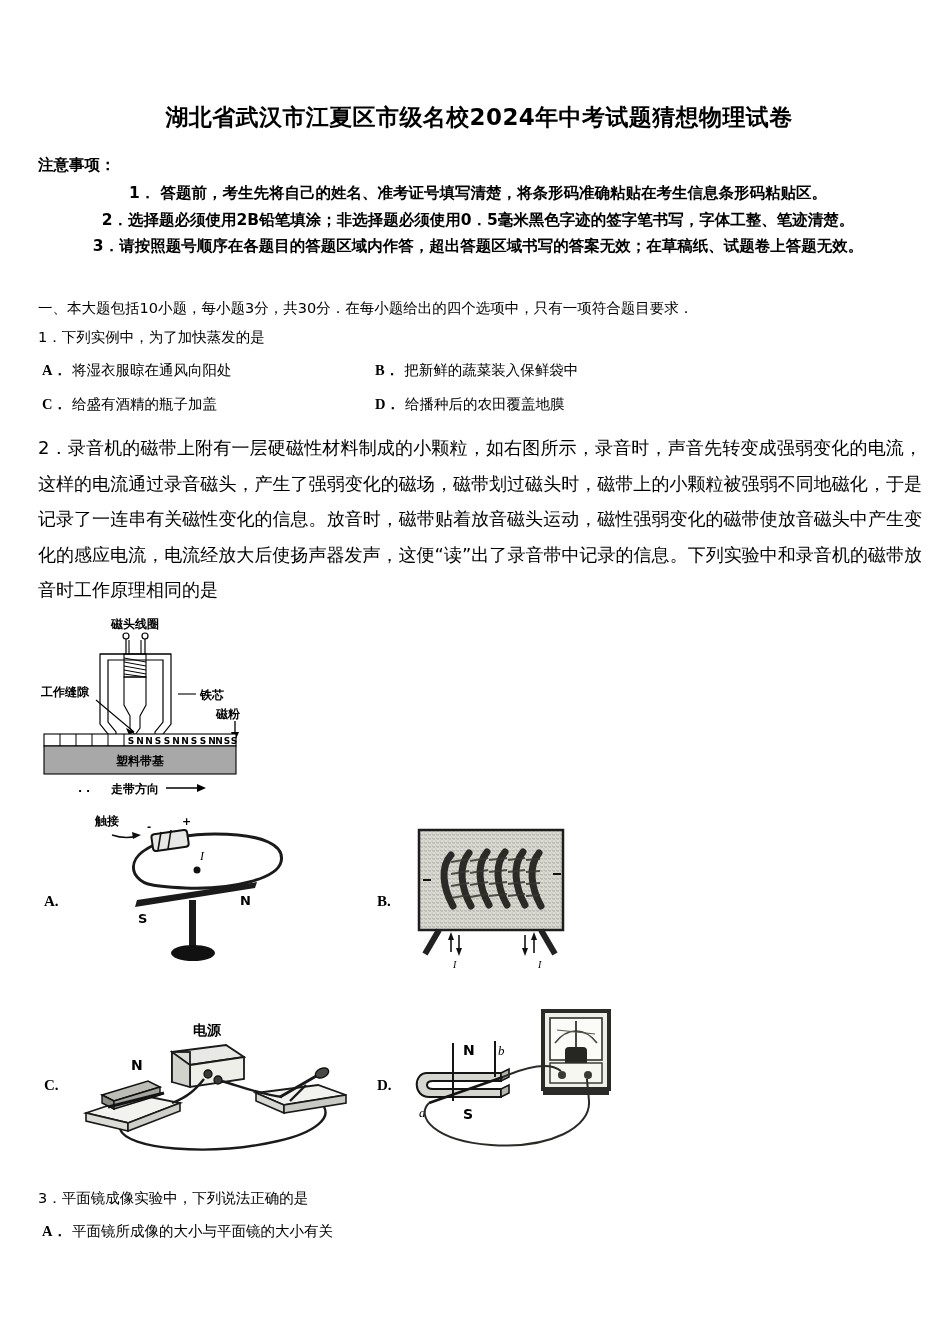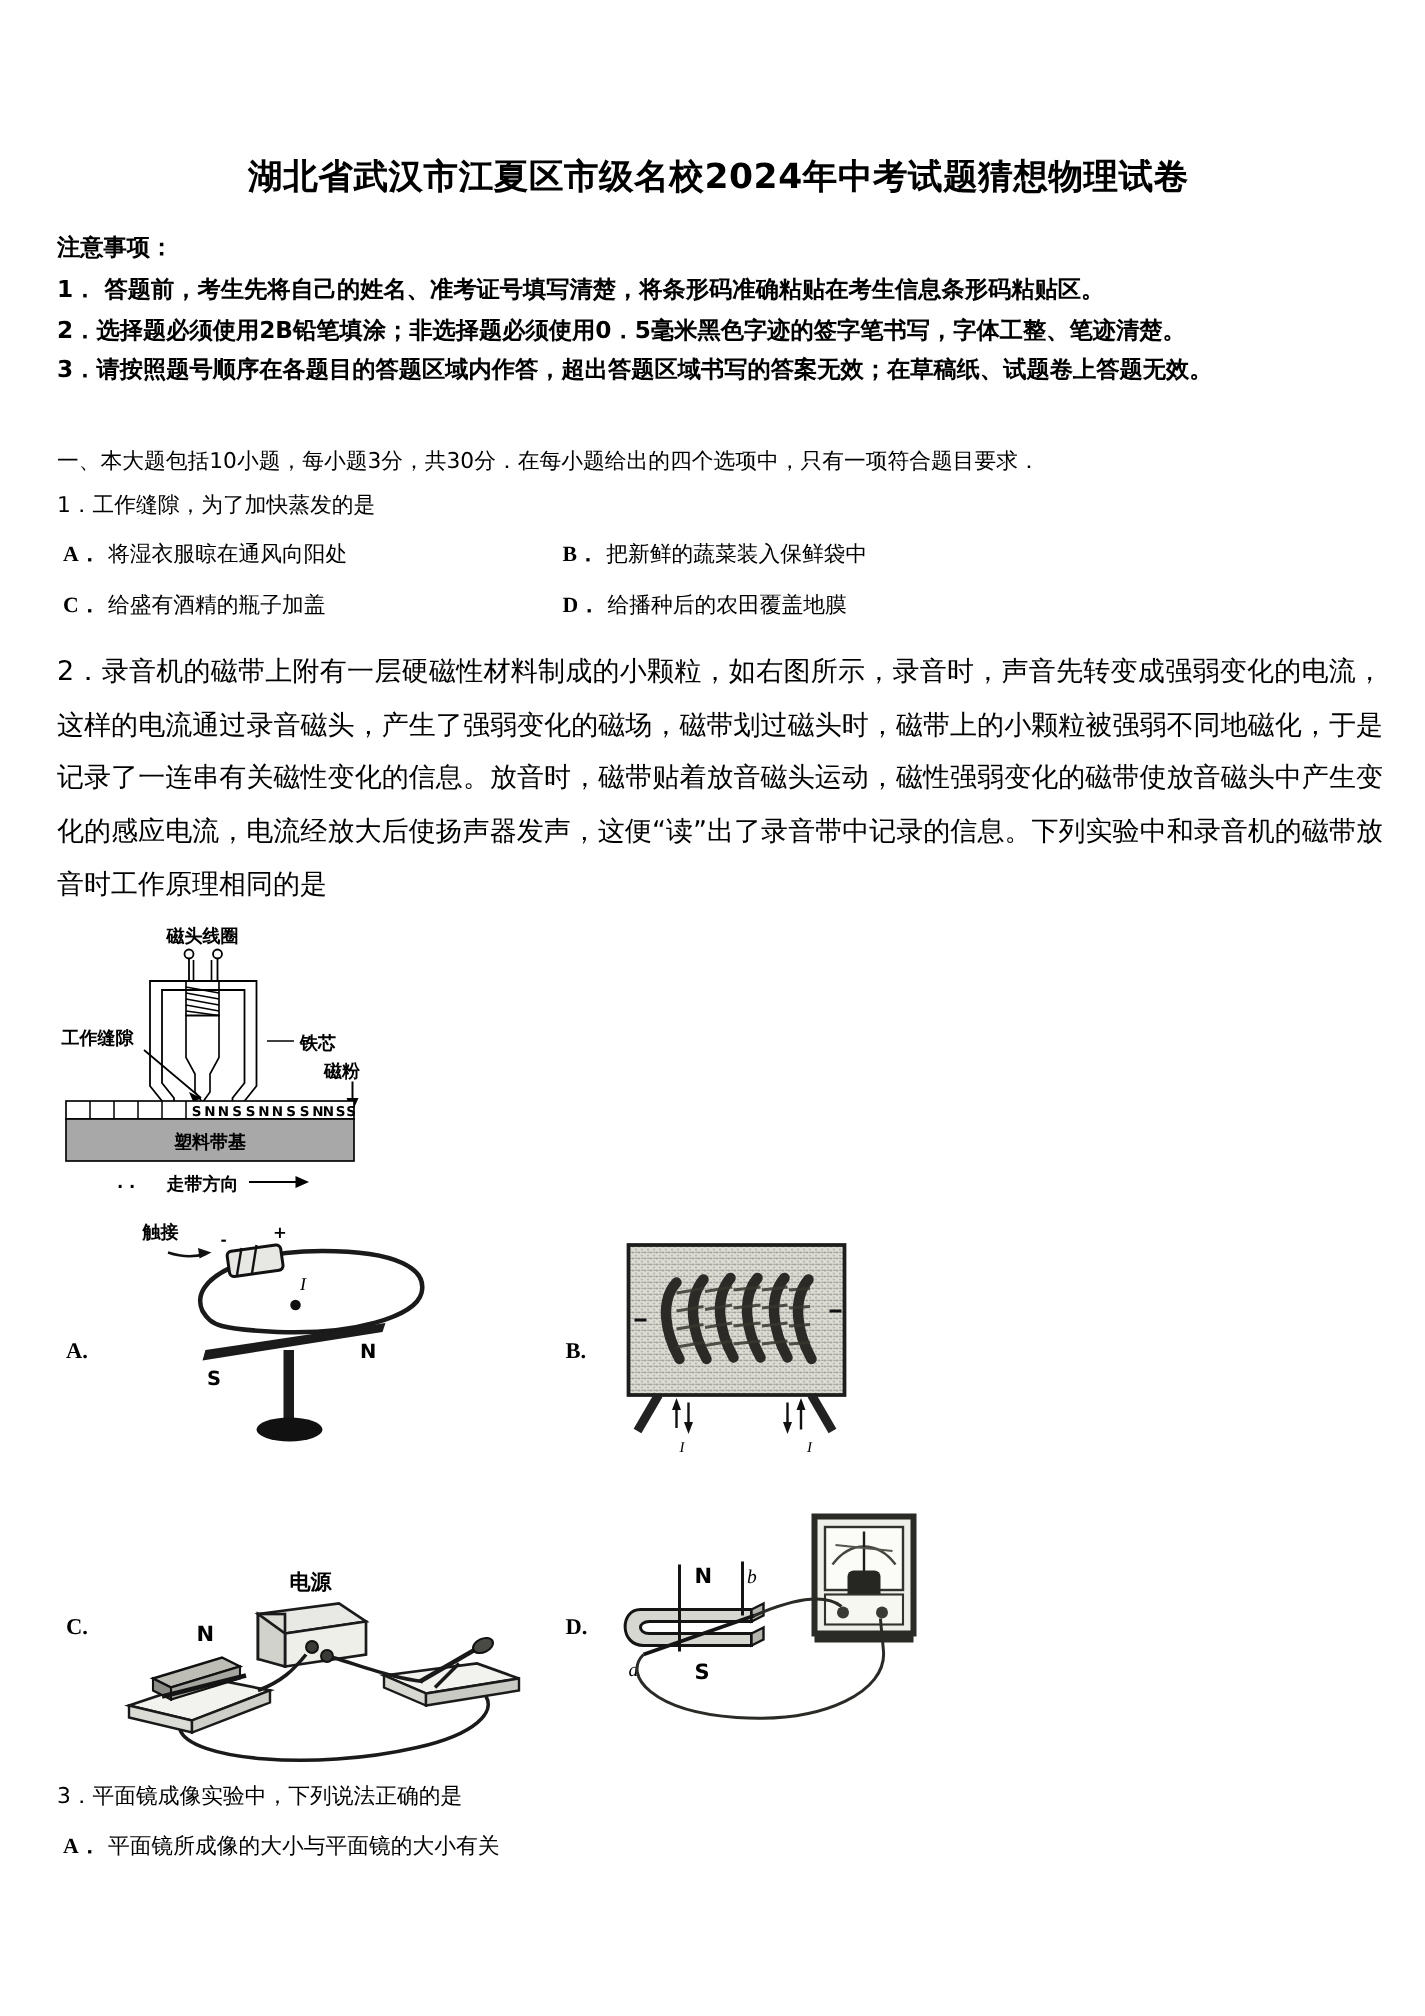--- a/index.html
+++ b/index.html
@@ -45,20 +45,21 @@
     font-size: 15.5px;
     font-weight: bold;
     line-height: 26px;
     margin-bottom: 2px;
   }
   .note-line {
     font-size: 15.5px;
     font-weight: bold;
     line-height: 26.5px;
     white-space: nowrap;
+    text-align: center;
   }
 
   
   .section-header {
     position: absolute;
     left: 38px;
     top: 296px;
     width: 890px;
     font-size: 14.5px;
     line-height: 24px;
@@ -111,21 +112,21 @@
   .fig-head svg { display: block; }
 
   
   .optA-label { position: absolute; left: 44px;  top: 893px; font-family: "Liberation Serif","DejaVu Serif",serif; font-weight: bold; font-size: 15px; }
   .optB-label { position: absolute; left: 377px; top: 893px; font-family: "Liberation Serif","DejaVu Serif",serif; font-weight: bold; font-size: 15px; }
   .optC-label { position: absolute; left: 44px;  top: 1077px; font-family: "Liberation Serif","DejaVu Serif",serif; font-weight: bold; font-size: 15px; }
   .optD-label { position: absolute; left: 377px; top: 1077px; font-family: "Liberation Serif","DejaVu Serif",serif; font-weight: bold; font-size: 15px; }
 
   .figA { position: absolute; left: 85px;  top: 812px; width: 255px; height: 155px; }
   .figB { position: absolute; left: 413px; top: 822px; width: 160px; height: 150px; }
-  .figC { position: absolute; left: 68px;  top: 1017px; width: 290px; height: 140px; margin-top: 24px; }
+  .figC { position: absolute; left: 68px;  top: 1017px; width: 290px; height: 140px; }
   .figD { position: absolute; left: 405px; top: 1005px; width: 215px; height: 155px; }
 
   
   .q3-stem {
     position: absolute;
     left: 38px;
     top: 1186px;
     font-size: 14.5px;
     line-height: 24px;
     white-space: nowrap;
@@ -152,21 +153,21 @@
   <div class="notes">
     <div class="notes-heading">注意事项：</div>
     <div class="note-line">1． 答题前，考生先将自己的姓名、准考证号填写清楚，将条形码准确粘贴在考生信息条形码粘贴区。</div>
     <div class="note-line">2．选择题必须使用2B铅笔填涂；非选择题必须使用0．5毫米黑色字迹的签字笔书写，字体工整、笔迹清楚。</div>
     <div class="note-line">3．请按照题号顺序在各题目的答题区域内作答，超出答题区域书写的答案无效；在草稿纸、试题卷上答题无效。</div>
   </div>
 
   <div class="section-header">一、本大题包括10小题，每小题3分，共30分．在每小题给出的四个选项中，只有一项符合题目要求．</div>
 
   <div class="q1-stem">
-    <span>1．</span><span>工作缝隙，为了加快蒸发的是</span>
+    <span>1．</span><span>下列实例中，为了加快蒸发的是</span>
   </div>
 
   <div class="opt-row q1-a">
     <span class="opt-letter">A．</span><span>将湿衣服晾在通风向阳处</span>
   </div>
   <div class="opt-row q1-b">
     <span class="opt-letter">B．</span><span>把新鲜的蔬菜装入保鲜袋中</span>
   </div>
   <div class="opt-row q1-c">
     <span class="opt-letter">C．</span><span>给盛有酒精的瓶子加盖</span>

